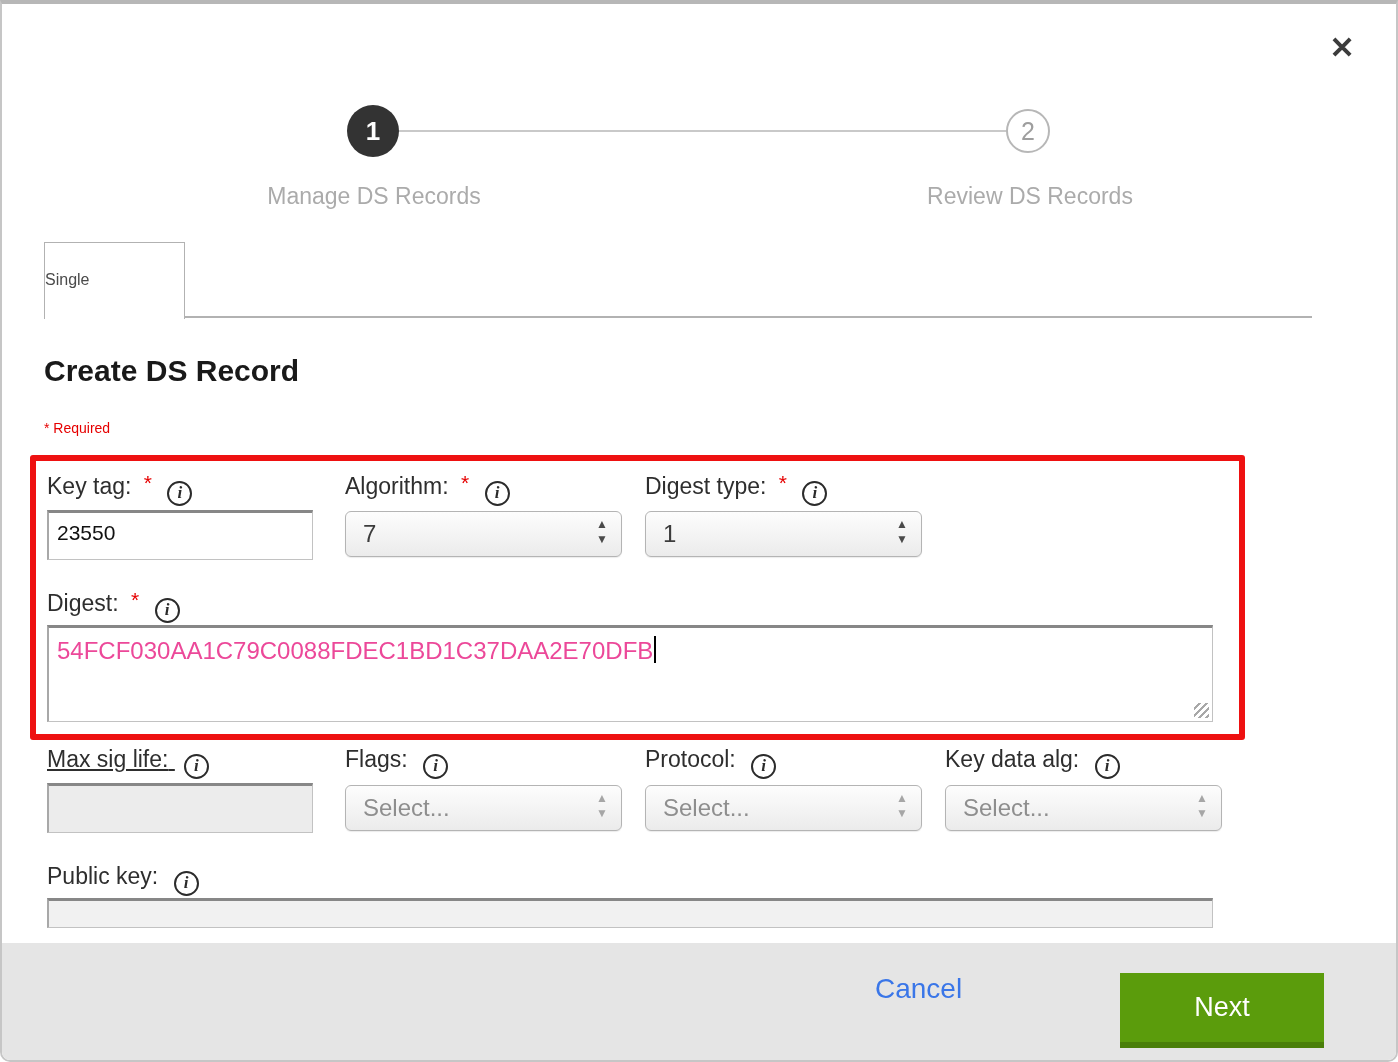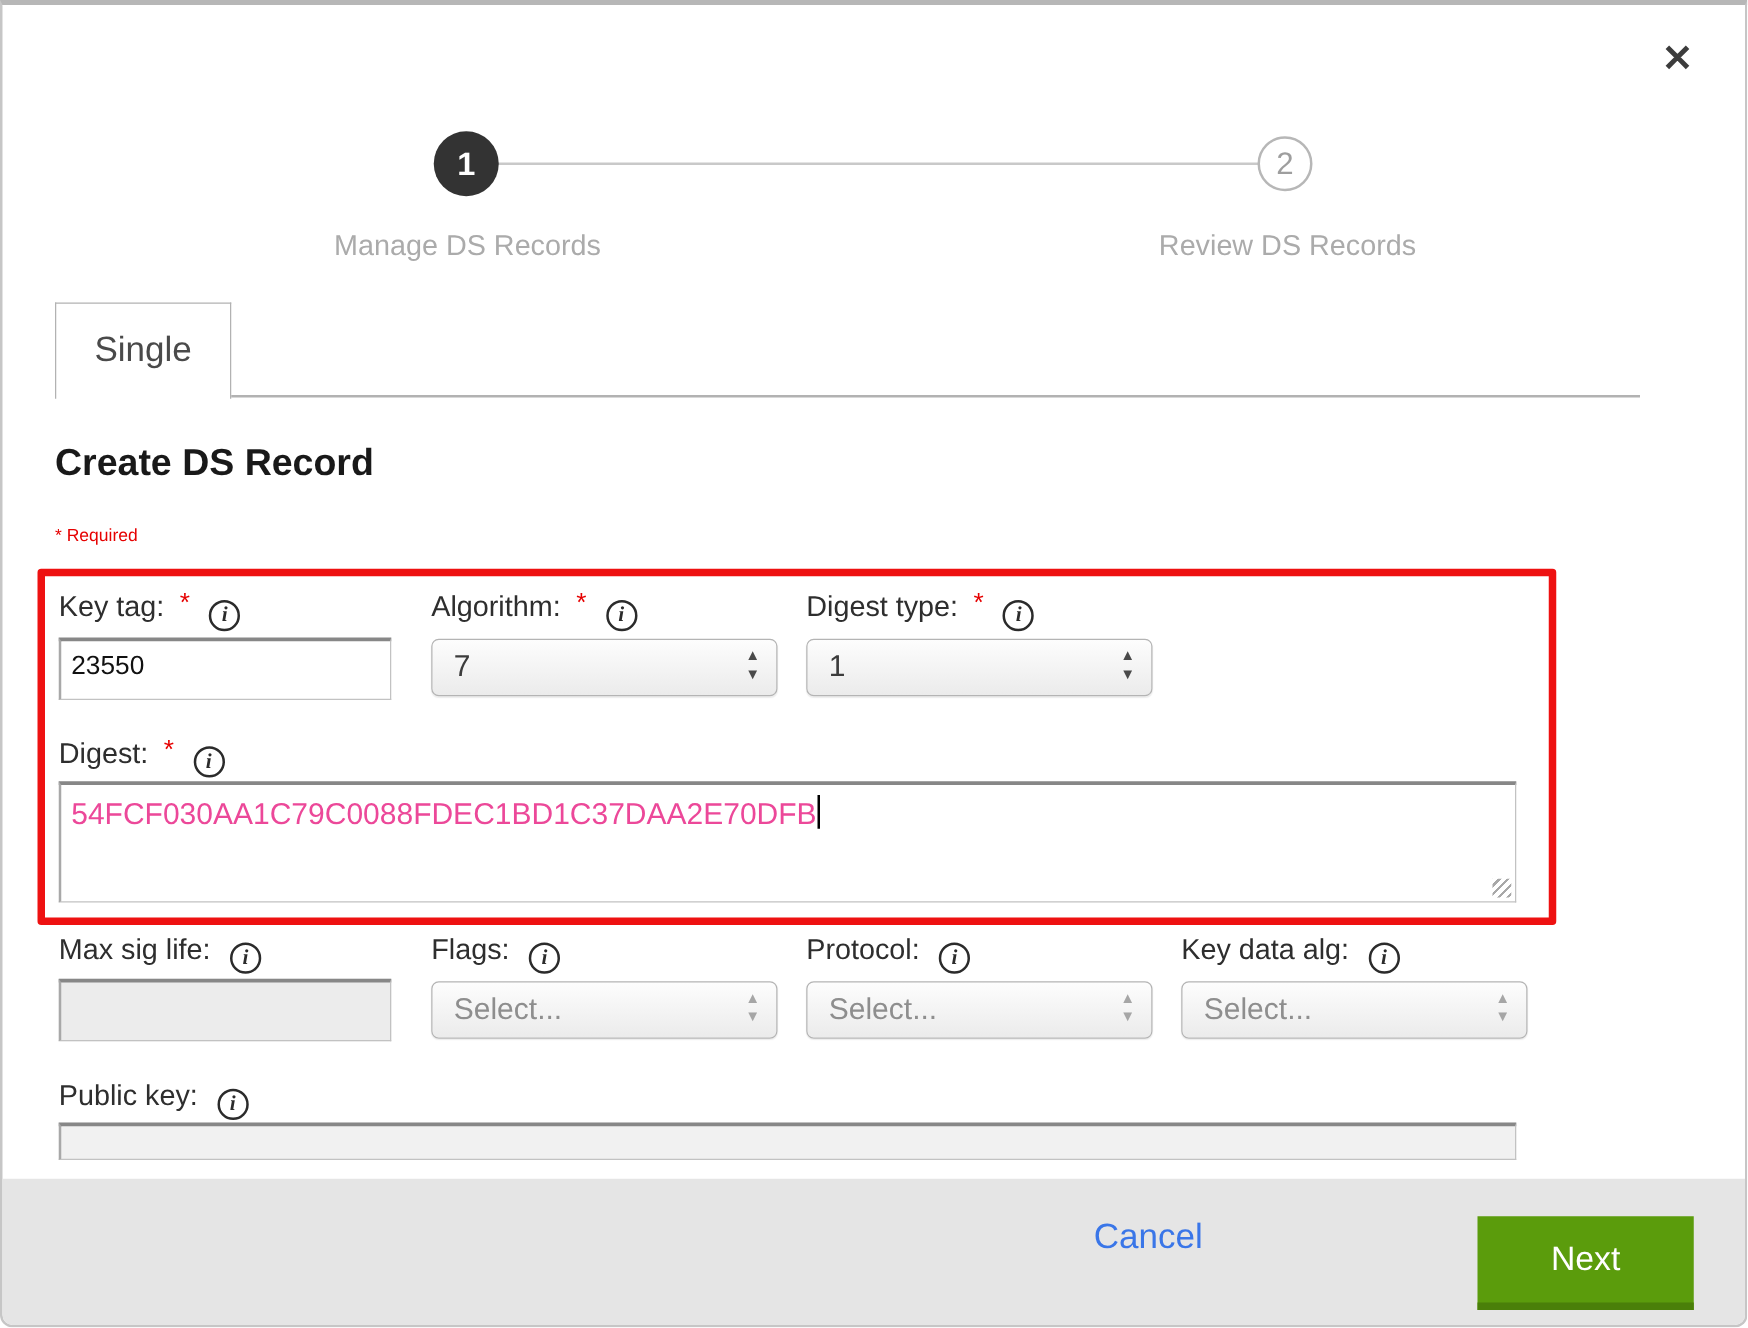--- a/index.html
+++ b/index.html
@@ -21,21 +21,21 @@
          line-height:52px;}
   .step-circle-2{position:absolute;left:1004px;top:105px;width:44px;height:44px;border-radius:50%;
          box-sizing:border-box;border:2px solid #b7b7b7;background:#ffffff;color:#9e9e9e;
          font-size:25px;text-align:center;line-height:41px;}
   .step-label{position:absolute;width:300px;text-align:center;font-size:23px;color:#ababab;}
   .step-label-1{left:222px;top:179px;}
   .step-label-2{left:878px;top:179px;}
 
   
   .tabs-rule{position:absolute;left:42px;top:312px;width:1268px;height:2px;background:#b2b2b2;}
-  .tab{position:absolute;top:238px;height:77px;font-size:28px;text-align:center;cursor:pointer;}
+  .tab{position:absolute;top:238px;height:77px;font-size:16px;text-align:left;cursor:pointer;}
   .tab-single{left:42px;width:141px;background:#ffffff;box-sizing:border-box;
          border:1px solid #b2b2b2;border-bottom:none;color:#4a4a4a;line-height:74px;z-index:2;}
   .tab-bulk{left:183px;width:142px;color:#3d3d3d;line-height:74px;}
 
   .page-title{position:absolute;left:42px;top:350px;font-size:30px;font-weight:bold;color:#191919;}
   .required-note{position:absolute;left:42px;top:416px;font-size:14px;color:#e60000;}
 
   
   .red-box{position:absolute;left:28px;top:451px;width:1215px;height:285px;box-sizing:border-box;
          border:6px solid #ee1111;border-radius:3px;pointer-events:none;z-index:5;}
@@ -75,21 +75,21 @@
   .caret{display:inline-block;width:2px;height:27px;background:#000;vertical-align:-4px;margin-left:1px;}
   .resize-grip{position:absolute;right:3px;bottom:3px;width:15px;height:15px;
         background:repeating-linear-gradient(135deg,transparent 0 3px,#a8a8a8 3px 5px);cursor:nwse-resize;}
 
   
   .footer{position:absolute;left:0;right:0;top:939px;bottom:0;background:#e5e5e5;z-index:10;}
   .cancel-link{position:absolute;left:873px;top:30px;font-size:28px;color:#3a76e8;cursor:pointer;}
   .btn{position:absolute;top:30px;height:69px;box-sizing:content-box;text-align:center;
         font-size:27px;line-height:69px;cursor:pointer;}
   .btn-back{left:990px;width:172px;background:#cfdcba;color:#eef2e3;cursor:default;}
-  .btn-next{left:1180px;width:173px;background:#5b9c0c;border-bottom:6px solid #4a7f09;color:#ffffff;}
+  .btn-next{left:1118px;width:204px;background:#5b9c0c;border-bottom:6px solid #4a7f09;color:#ffffff;}
 </style>
 </head>
 <body>
 
 <div class="modal">
 
   <div class="close">✕</div>
 
   <div class="step-line"></div>
   <div class="step-circle-1">1</div>
@@ -142,21 +142,21 @@
   <div class="flabel" style="left:45px;top:584px;">
     <span>Digest:</span>
     <span class="req">*</span>
     <span class="info"><span class="info-glyph">i</span></span>
   </div>
   <div class="tarea" style="left:45px;top:621px;width:1166px;height:97px;">
     <span>54FCF030AA1C79C0088FDEC1BD1C37DAA2E70DFB</span><span class="caret"></span>
     <span class="resize-grip"></span>
   </div>
 
-  <div class="flabel" style="left:45px;top:742px;">
+  <div class="flabel" style="left:45px;top:742px;text-decoration:underline;">
     <span>Max sig life:</span>
     <span class="info"><span class="info-glyph">i</span></span>
   </div>
   <div class="flabel" style="left:343px;top:742px;">
     <span>Flags:</span>
     <span class="info"><span class="info-glyph">i</span></span>
   </div>
   <div class="flabel" style="left:643px;top:742px;">
     <span>Protocol:</span>
     <span class="info"><span class="info-glyph">i</span></span>

